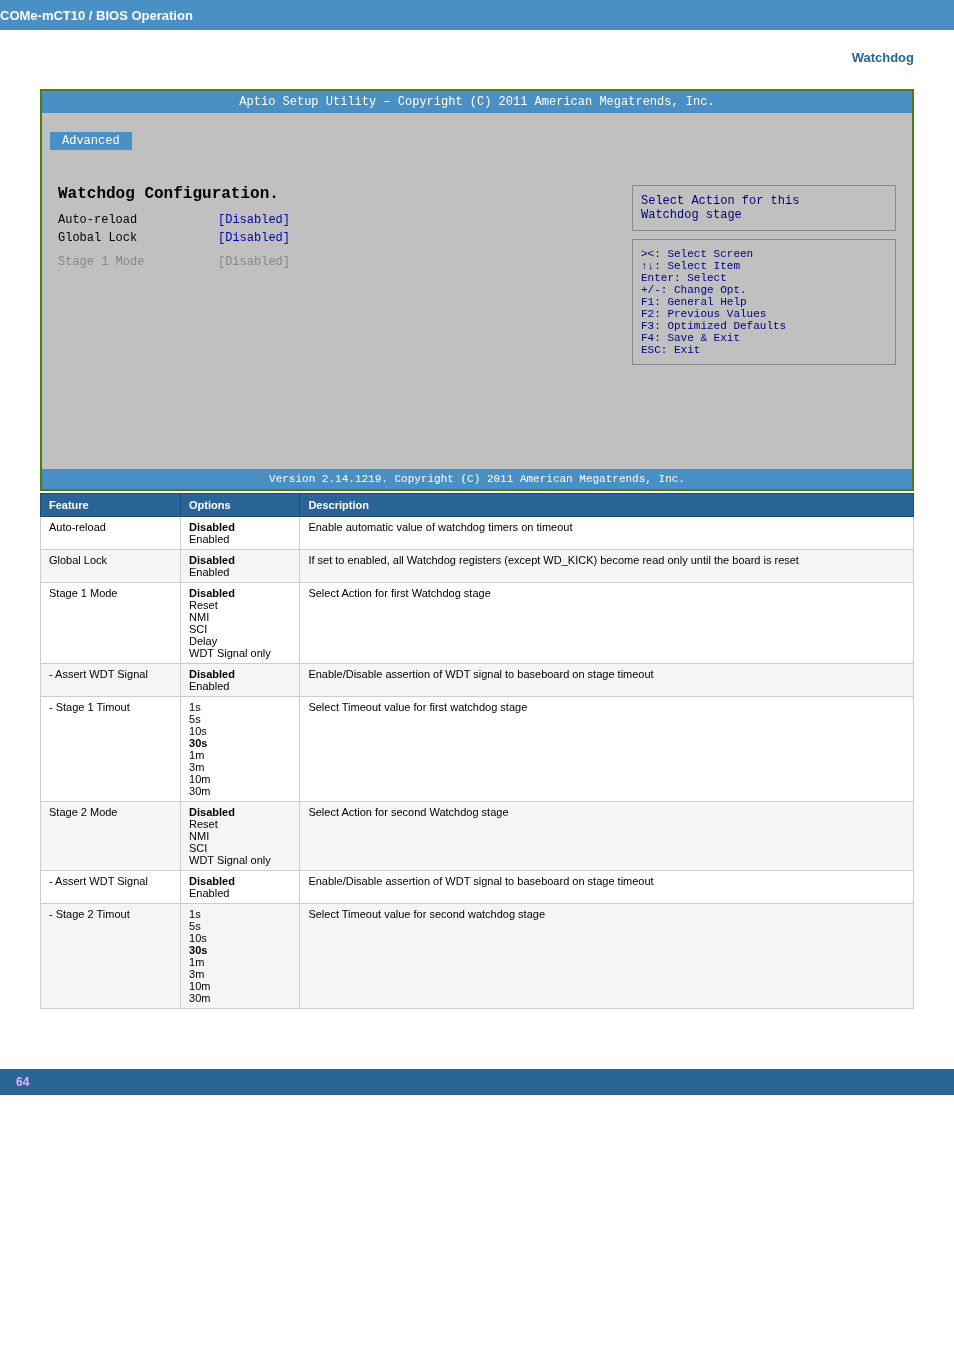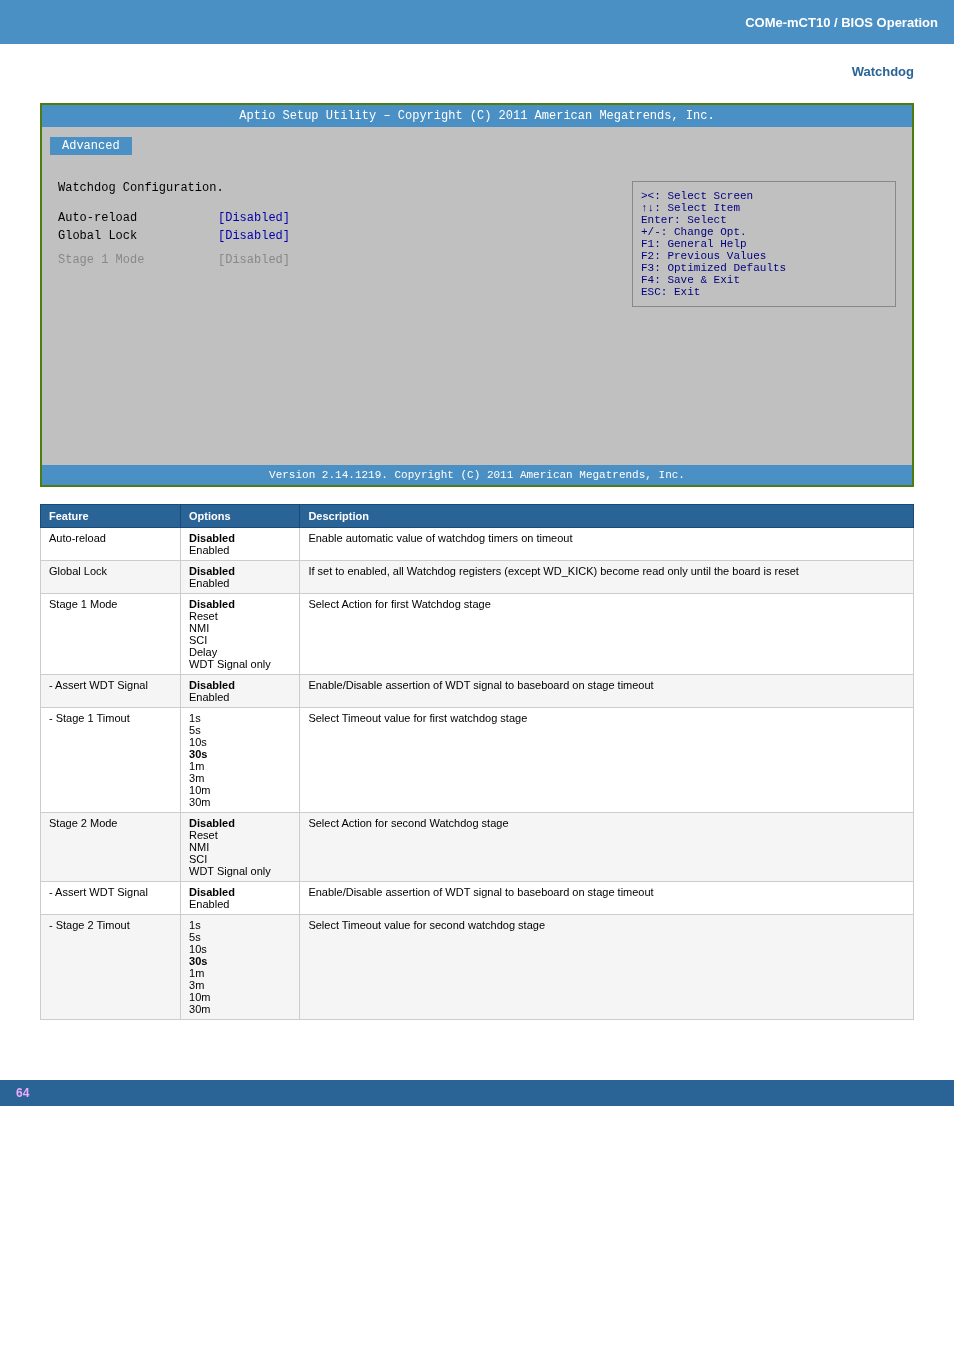--- a/index.html
+++ b/index.html
@@ -8,24 +8,24 @@
       min-height: 1351px;
       background: #fff;
       font-family: Arial, sans-serif;
       font-size: 13px;
       color: #000;
     }
 
     
     .header-bar {
       background: #4a90c4;
-      height: 44px;
+      height: 30px;
       display: flex;
       align-items: center;
-      justify-content: flex-end;
+      justify-content: flex-start;
       padding-right: 16px;
     }
     .header-title {
       color: #fff;
       font-size: 13px;
       font-weight: bold;
     }
 
     
     .page-content {
@@ -52,21 +52,21 @@
       background: #4a90c4;
       color: #fff;
       font-family: 'Courier New', monospace;
       font-size: 12px;
       padding: 4px 8px;
       text-align: center;
     }
 
     .bios-tab-row {
       background: #c0c0c0;
-      padding: 10px 8px;
+      padding: 19px 8px;
     }
 
     .bios-tab {
       display: inline-block;
       background: #4a90c4;
       color: #fff;
       font-family: 'Courier New', monospace;
       font-size: 12px;
       padding: 2px 12px;
       margin-right: 2px;
@@ -90,24 +90,24 @@
       width: 280px;
       background: #c0c0c0;
       padding: 8px;
       display: flex;
       flex-direction: column;
       gap: 8px;
     }
 
     .bios-config-title {
       font-family: 'Courier New', monospace;
-      font-size: 12px;
+      font-size: 16px;
       color: #000;
-      font-weight: normal;
-      margin-bottom: 16px;
+      font-weight: bold;
+      margin-bottom: 10px;
     }
 
     .bios-config-item {
       font-family: 'Courier New', monospace;
       font-size: 12px;
       color: #000;
       display: flex;
       margin-bottom: 4px;
     }
 
@@ -143,21 +143,21 @@
       font-family: 'Courier New', monospace;
       font-size: 11px;
       padding: 4px 8px;
       text-align: center;
     }
 
     
     .options-table {
       width: 100%;
       border-collapse: collapse;
-      margin-top: 17px;
+      margin-top: 2px;
     }
 
     .options-table th {
       background: #2a6496;
       color: #fff;
       font-size: 11px;
       font-weight: bold;
       padding: 5px 8px;
       text-align: left;
       border: 1px solid #1a4a76;
@@ -215,20 +215,23 @@
           <span class="bios-config-value">[Disabled]</span>
         </div>
         <div class="bios-config-item" style="margin-top:10px;">
           <span class="bios-config-label" style="color:#888;">Stage 1 Mode</span>
           <span class="bios-config-value" style="color:#888;">[Disabled]</span>
         </div>
       </div>
 
       <div class="bios-right">
 
+        <div class="bios-help-box">
+          <span>Select Action for this<br>Watchdog stage</span>
+        </div>
 
         <div class="bios-nav-box">
           <div>&gt;&lt;: Select Screen</div>
           <div>↑↓: Select Item</div>
           <div>Enter: Select</div>
           <div>+/-: Change Opt.</div>
           <div>F1: General Help</div>
           <div>F2: Previous Values</div>
           <div>F3: Optimized Defaults</div>
           <div>F4: Save &amp; Exit</div>

